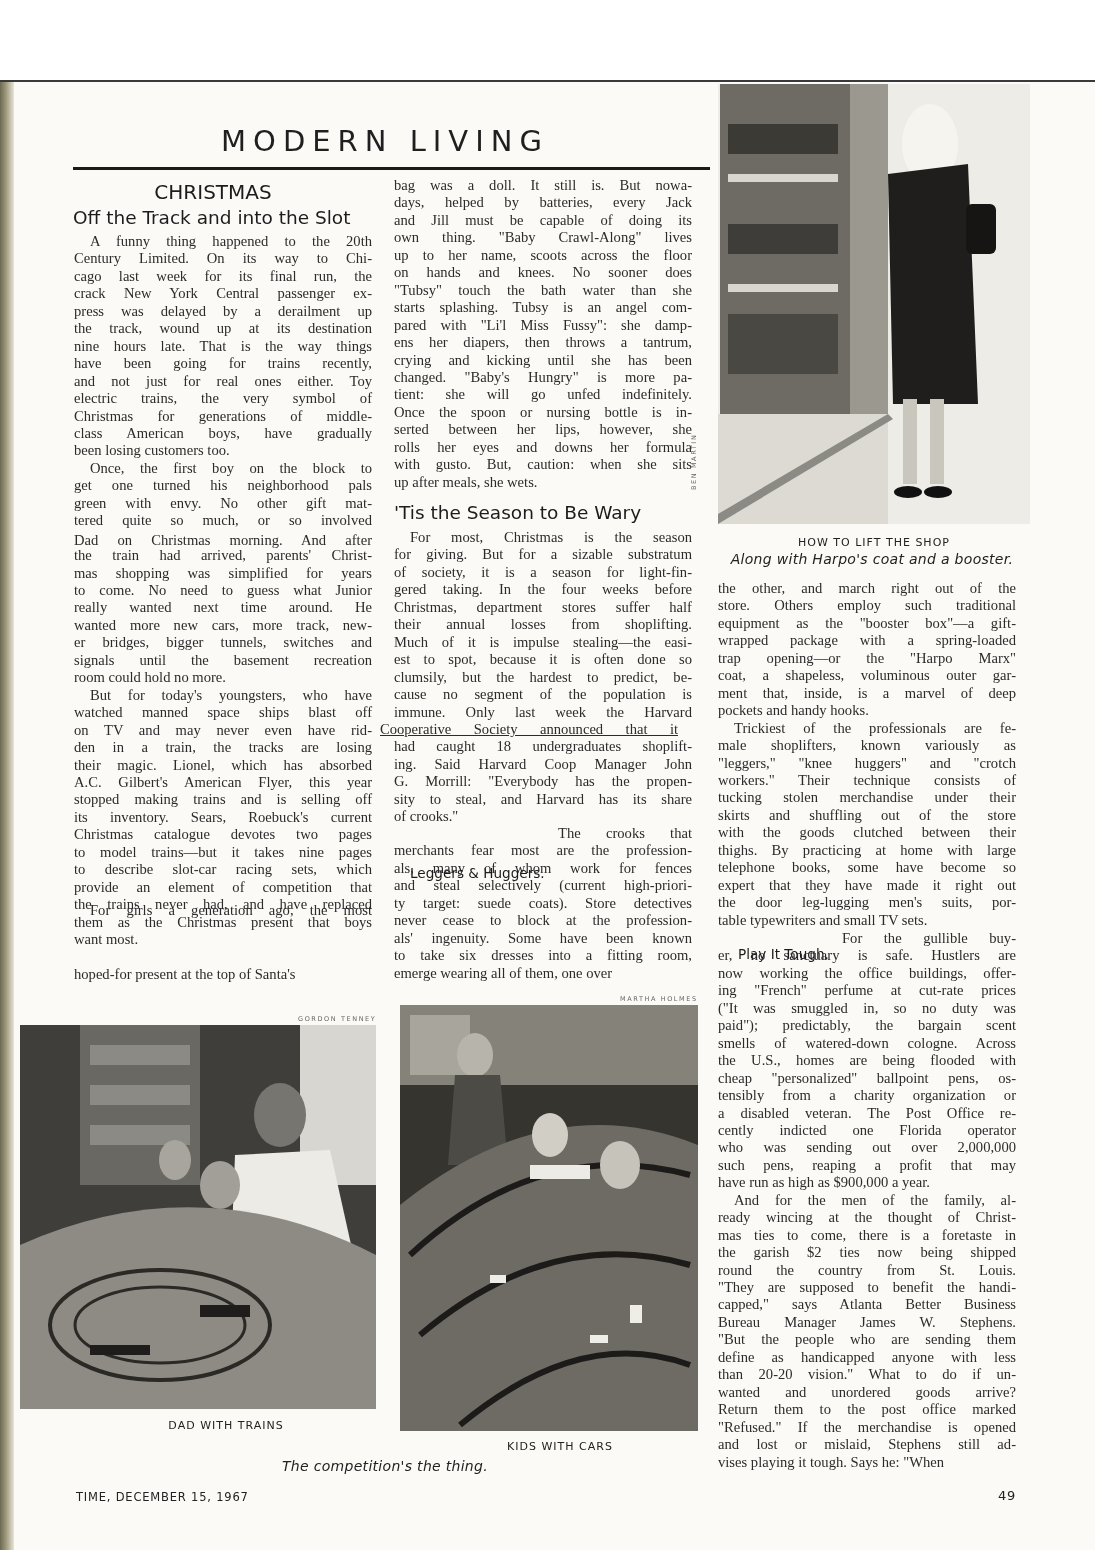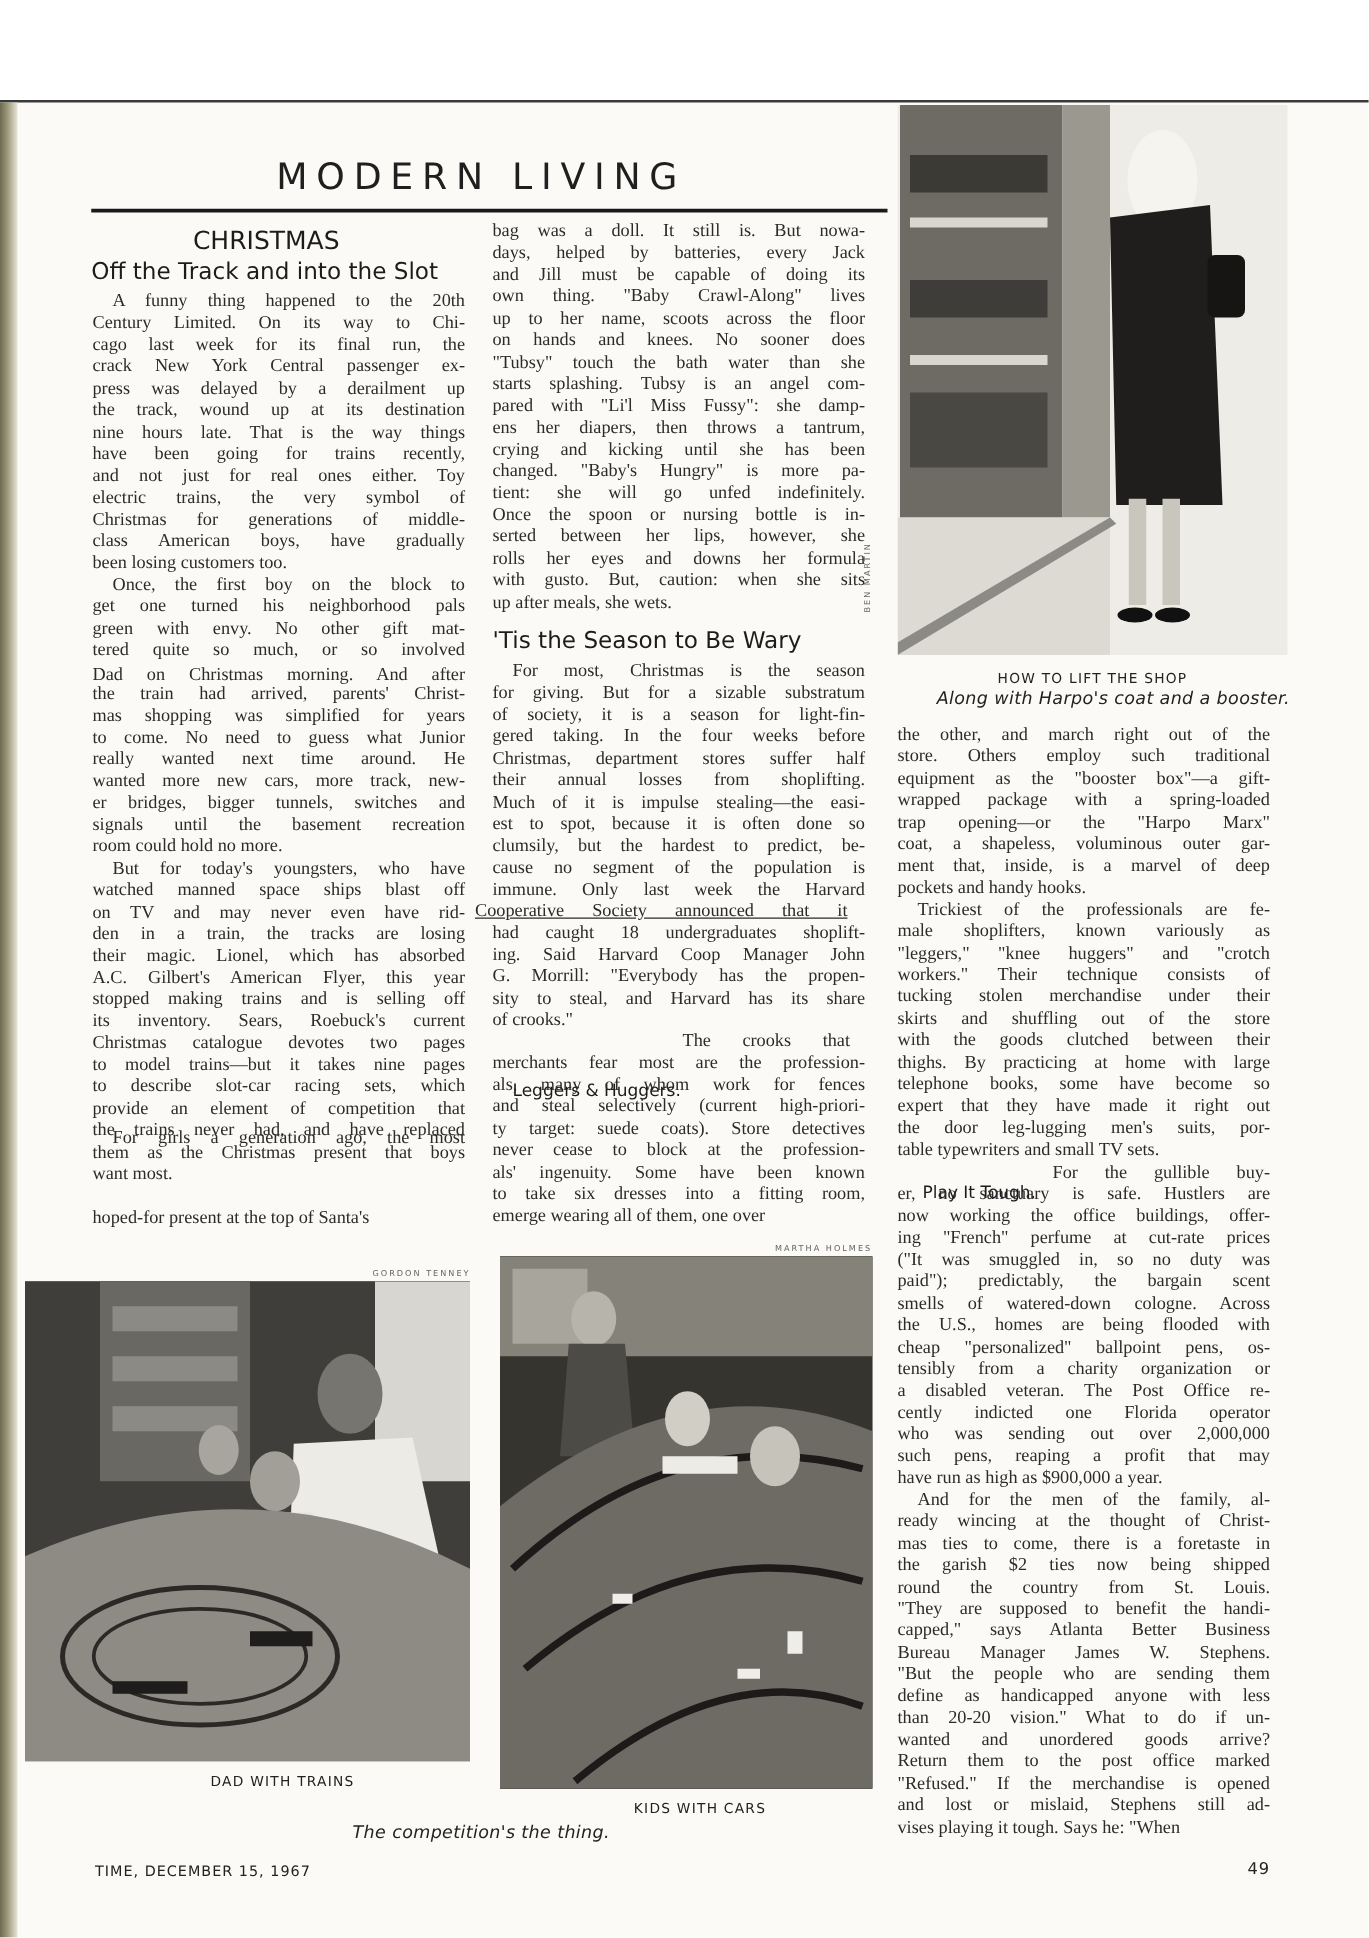--- a/index.html
+++ b/index.html
@@ -149,21 +149,21 @@
     <div class="line" style="left: 394px; top: 703.5px; width: 298px;">immune. Only last week the Harvard</div>
     <div class="line" style="left: 380px; top: 720.95px; width: 298px; text-decoration: underline;">Cooperative Society announced that it</div>
     <div class="line" style="left: 394px; top: 738.4px; width: 298px;">had caught 18 undergraduates shoplift-</div>
     <div class="line" style="left: 394px; top: 755.85px; width: 298px;">ing. Said Harvard Coop Manager John</div>
     <div class="line" style="left: 394px; top: 773.3px; width: 298px;">G. Morrill: "Everybody has the propen-</div>
     <div class="line" style="left: 394px; top: 790.75px; width: 298px;">sity to steal, and Harvard has its share</div>
     <div class="line last" style="left: 394px; top: 808.2px; width: 298px;">of crooks."</div>
   </div>
 <div id="col2c">
     <span class="line subhead" style="left: 410px; top: 825px; text-align-last: left; margin-top: 40px;">Leggers &amp; Huggers.</span>
-    <div class="line" style="left: 546px; top: 825px; width: 134px;">The crooks that</div>
+    <div class="line" style="left: 558px; top: 825px; width: 134px;">The crooks that</div>
     <div class="line" style="left: 394px; top: 842.45px; width: 298px;">merchants fear most are the profession-</div>
     <div class="line" style="left: 394px; top: 859.9px; width: 298px;">als, many of whom work for fences</div>
     <div class="line" style="left: 394px; top: 877.35px; width: 298px;">and steal selectively (current high-priori-</div>
     <div class="line" style="left: 394px; top: 894.8px; width: 298px;">ty target: suede coats). Store detectives</div>
     <div class="line" style="left: 394px; top: 912.25px; width: 298px;">never cease to block at the profession-</div>
     <div class="line" style="left: 394px; top: 929.7px; width: 298px;">als' ingenuity. Some have been known</div>
     <div class="line" style="left: 394px; top: 947.15px; width: 298px;">to take six dresses into a fitting room,</div>
     <div class="line last" style="left: 394px; top: 964.6px; width: 298px;">emerge wearing all of them, one over</div>
   </div>
 <div id="col3">
@@ -206,21 +206,21 @@
     <polygon points="170,90 250,80 260,320 175,320" fill="#1f1e1c"></polygon>
     <rect x="248" y="120" width="30" height="50" rx="6" fill="#161513"></rect>
     <rect x="185" y="315" width="14" height="85" fill="#c9c6be"></rect>
     <rect x="212" y="315" width="14" height="85" fill="#c9c6be"></rect>
     <ellipse cx="190" cy="408" rx="14" ry="6" fill="#111"></ellipse>
     <ellipse cx="220" cy="408" rx="14" ry="6" fill="#111"></ellipse>
   </svg>
 </div>
 <div class="credit" style="left:690px; top:490px; transform:rotate(-90deg); transform-origin:left top; width:60px;">BEN MARTIN</div>
 <div class="caption-title" style="left:718px; top:536px; width:312px;">HOW TO LIFT THE SHOP</div>
-<div class="caption-italic" style="left:712px; top:551px; width:320px;text-align:right;">Along with Harpo's coat and a booster.</div>
+<div class="caption-italic" style="left:712px; top:551px; width:320px;">Along with Harpo's coat and a booster.</div>
 
 <div class="credit" style="left:298px; top:1015px;">GORDON TENNEY</div>
 <div class="photo" style="left:20px; top:1025px; width:356px; height:384px; background:#4a4a46;">
   <svg width="356" height="384" viewBox="0 0 356 384">
     <rect width="356" height="384" fill="#3f3e3a"></rect>
     <rect x="60" y="0" width="120" height="160" fill="#6a6863"></rect>
     <rect x="70" y="20" width="100" height="20" fill="#8c8a84"></rect>
     <rect x="70" y="60" width="100" height="20" fill="#8c8a84"></rect>
     <rect x="70" y="100" width="100" height="20" fill="#8c8a84"></rect>
     <rect x="280" y="0" width="76" height="160" fill="#d8d6d0"></rect>

